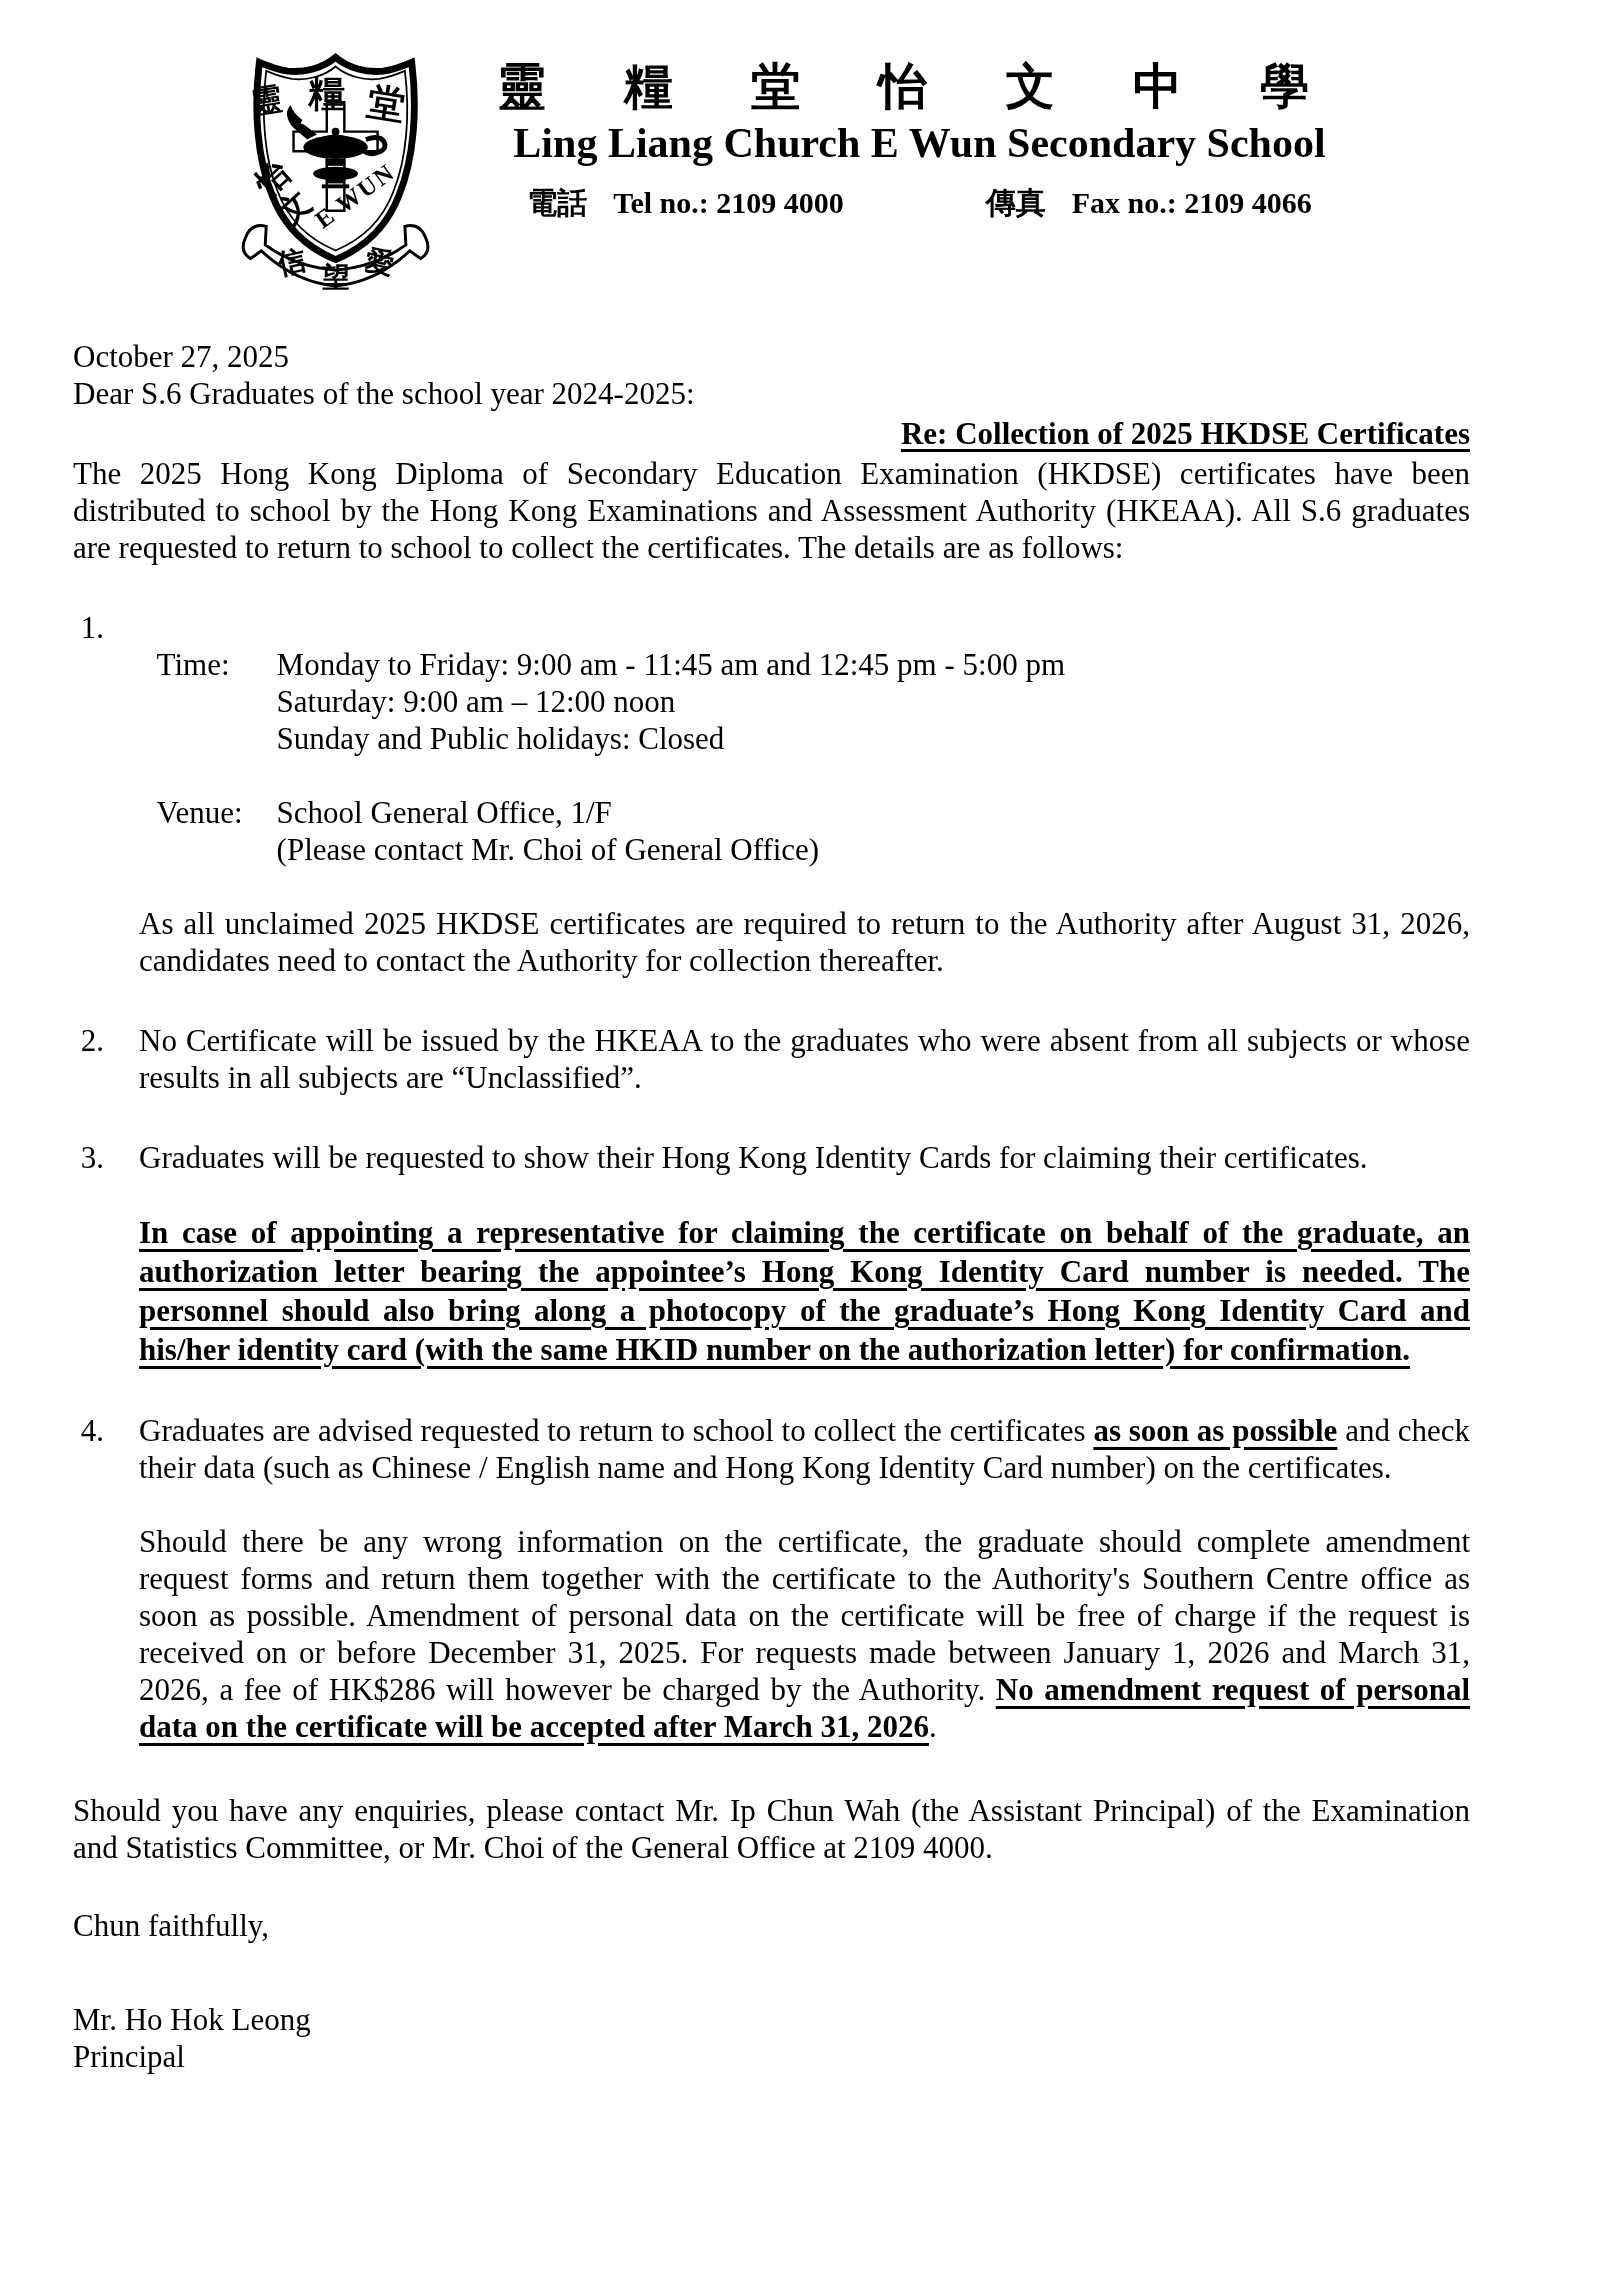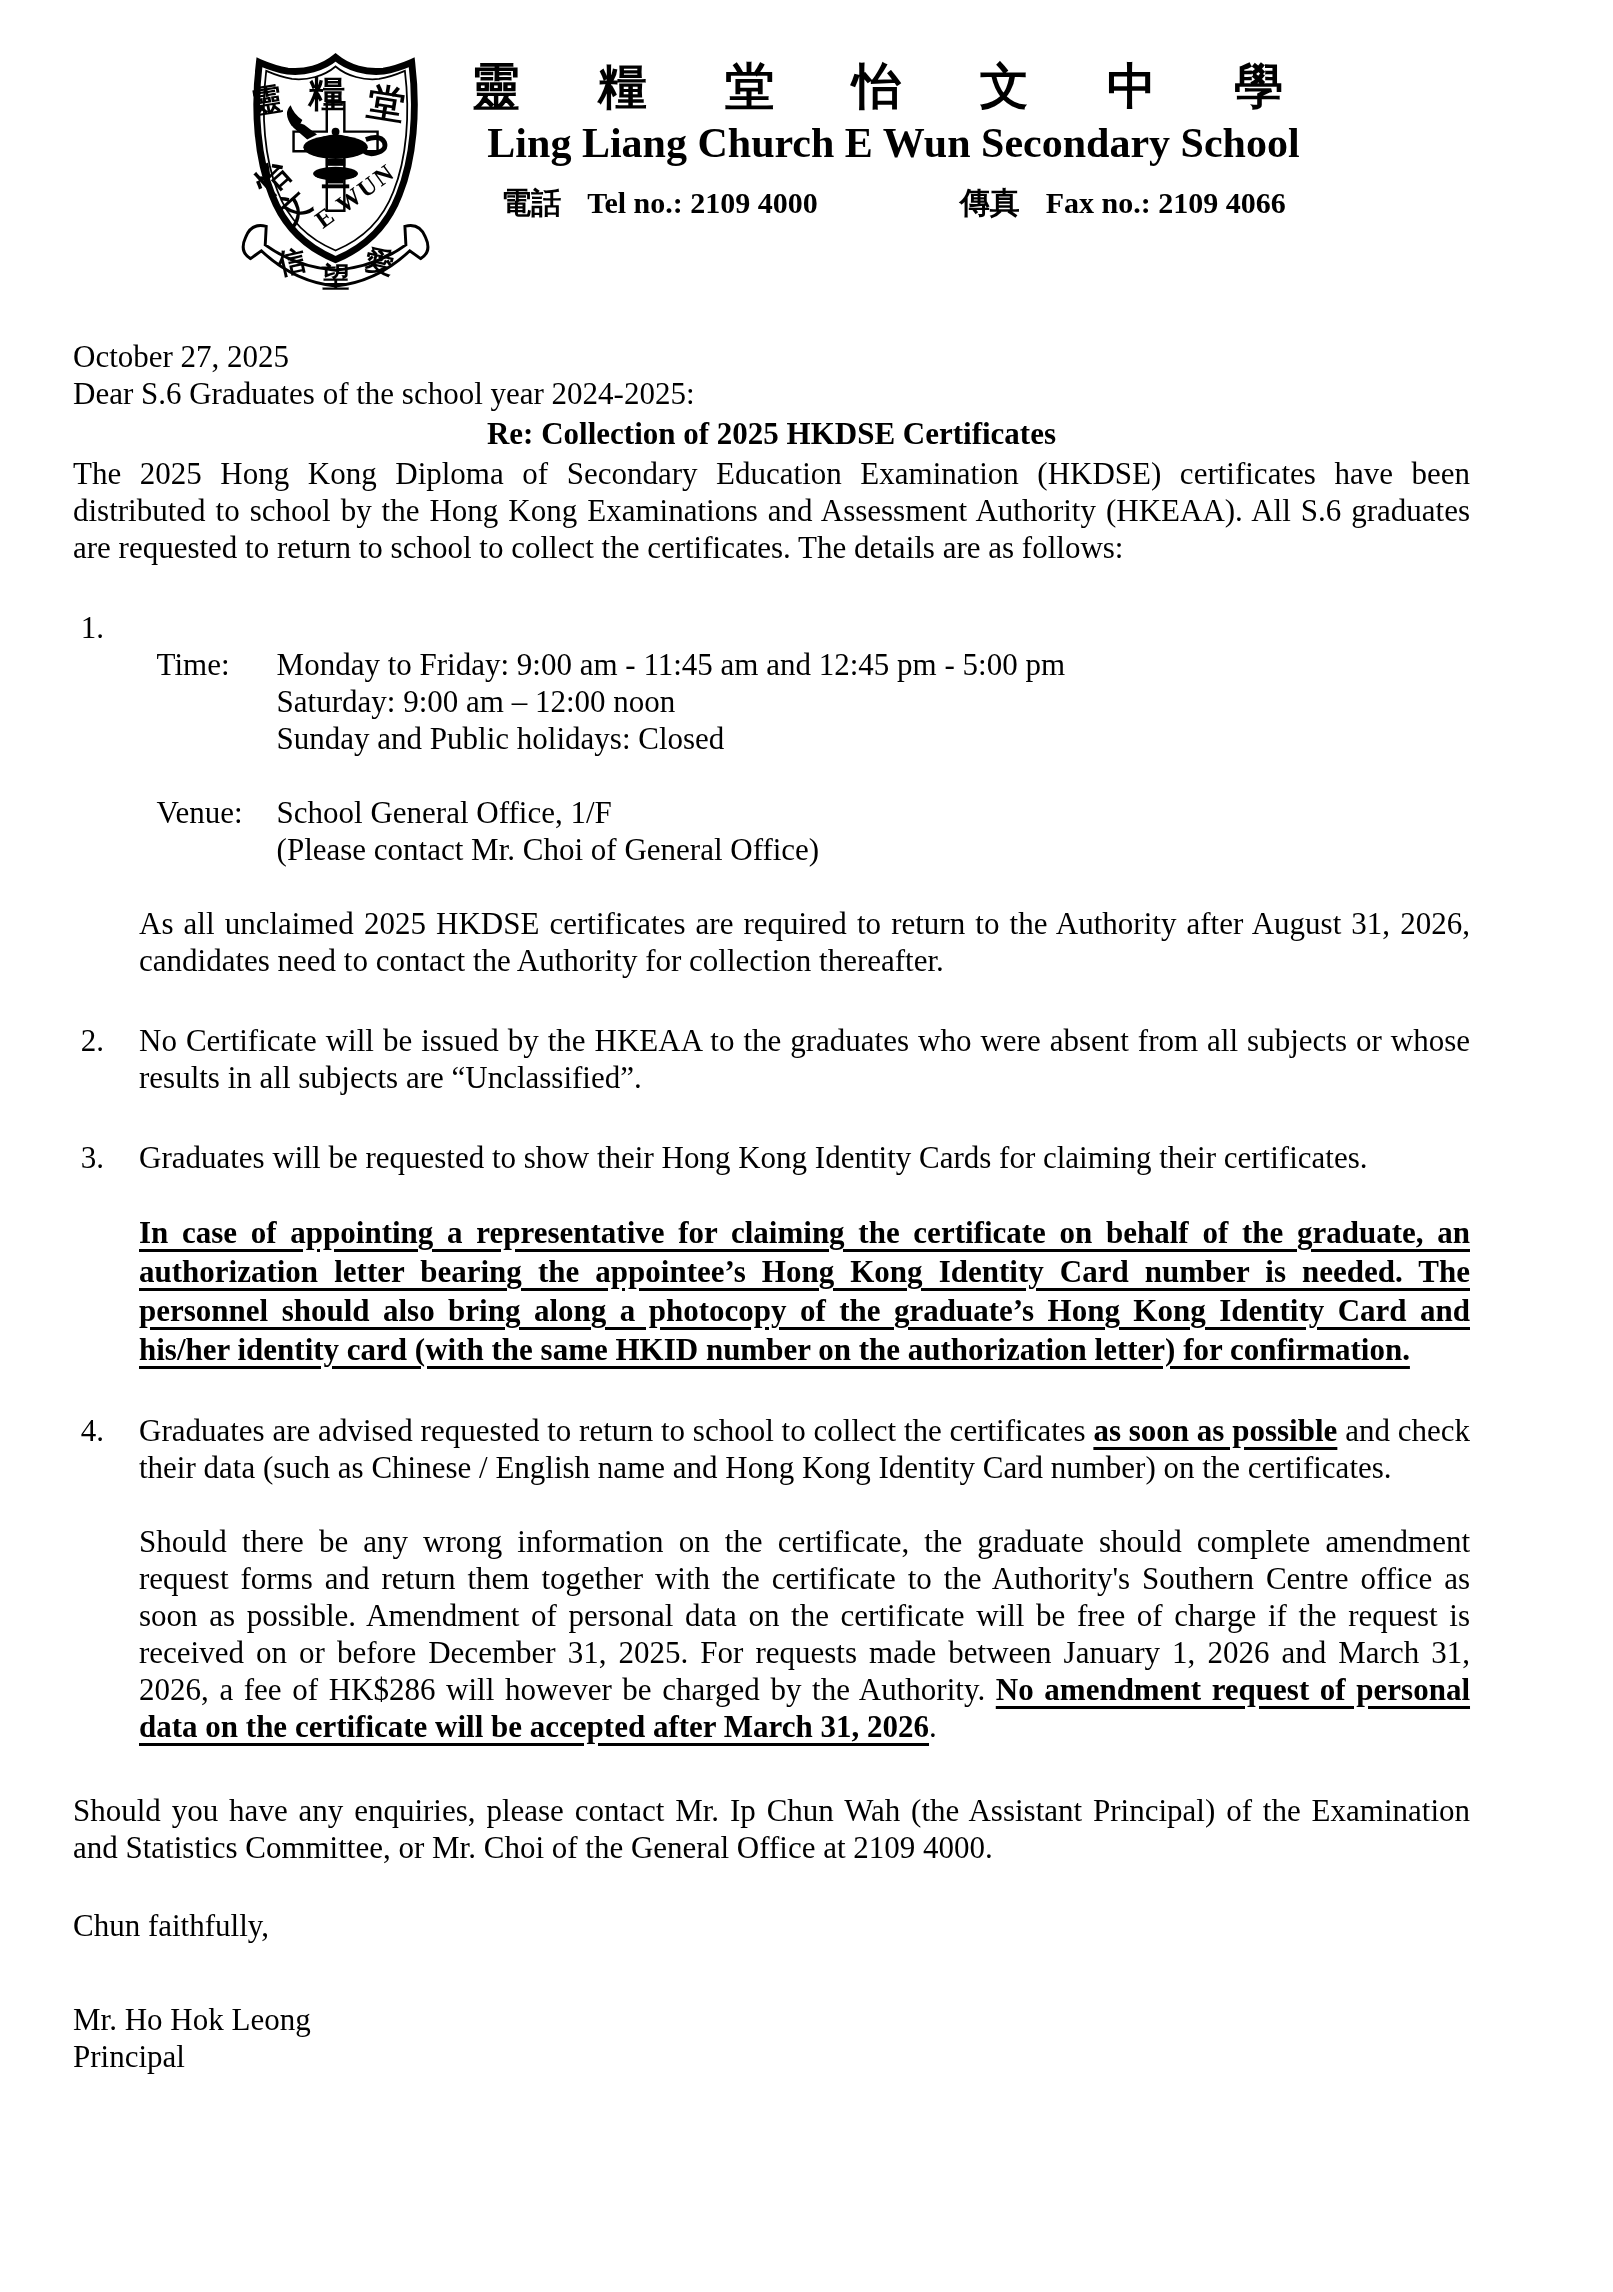--- a/index.html
+++ b/index.html
@@ -9,35 +9,35 @@
     margin:0 auto;
     background:#ffffff;
     color:#000;
     font-family:"Liberation Serif", serif;
   }
   
   .header { position:relative; height:338px; }
   .crest { position:absolute; left:233px; top:49px; width:210px; height:261px; }
   .crest svg { width:210px; height:261px; display:block; }
   .crest text { font-family:"Liberation Serif", serif; font-weight:bold; }
-  .header-text { position:absolute; left:413px; top:57px; width:961px; text-align:center; }
+  .header-text { position:absolute; left:439px; top:57px; width:961px; text-align:center; }
   .school-zh { font-size:49px; font-weight:bold; letter-spacing:33px; line-height:59px; white-space:nowrap; }
   .school-en { font-size:42px; font-weight:bold; line-height:51px; margin-top:2px; white-space:nowrap; }
   .telfax { font-size:30px; font-weight:bold; margin-top:13.7px; white-space:nowrap; }
   .telfax .gap { display:inline-block; width:90px; }
   .telfax span { margin:0 13px; }
   
   .body {
     margin:0 143px 0 73px;
     font-size:31px;
     line-height:37px;
   }
   .line  { margin:0; }
-  .subject { margin:2.9px 0; text-align:center; font-weight:bold;
-             text-decoration-thickness:2.5px; text-underline-offset:4.9px; }
+  .subject { margin:2.9px 0; text-align:right; font-weight:bold;
+             text-decoration:underline; text-decoration-thickness:2.5px; text-underline-offset:4.9px; }
   .para { margin:37px 0 0 0; text-align:justify; }
   .para.first { margin-top:0; }
   .item { display:flex; margin-top:43px; }
   .item .num { flex:none; width:66px; padding-left:7.8px; box-sizing:border-box; }
   .item .item-body { flex:1; }
   .kv { display:flex; margin-top:37px; padding-left:17.6px; }
   .kv-label { flex:none; width:120px; }
   .kv-value { flex:1; }
   .bu { font-weight:bold; text-decoration:underline; text-decoration-thickness:2.9px; text-underline-offset:5.9px; }
   .emph { line-height:39px; }

